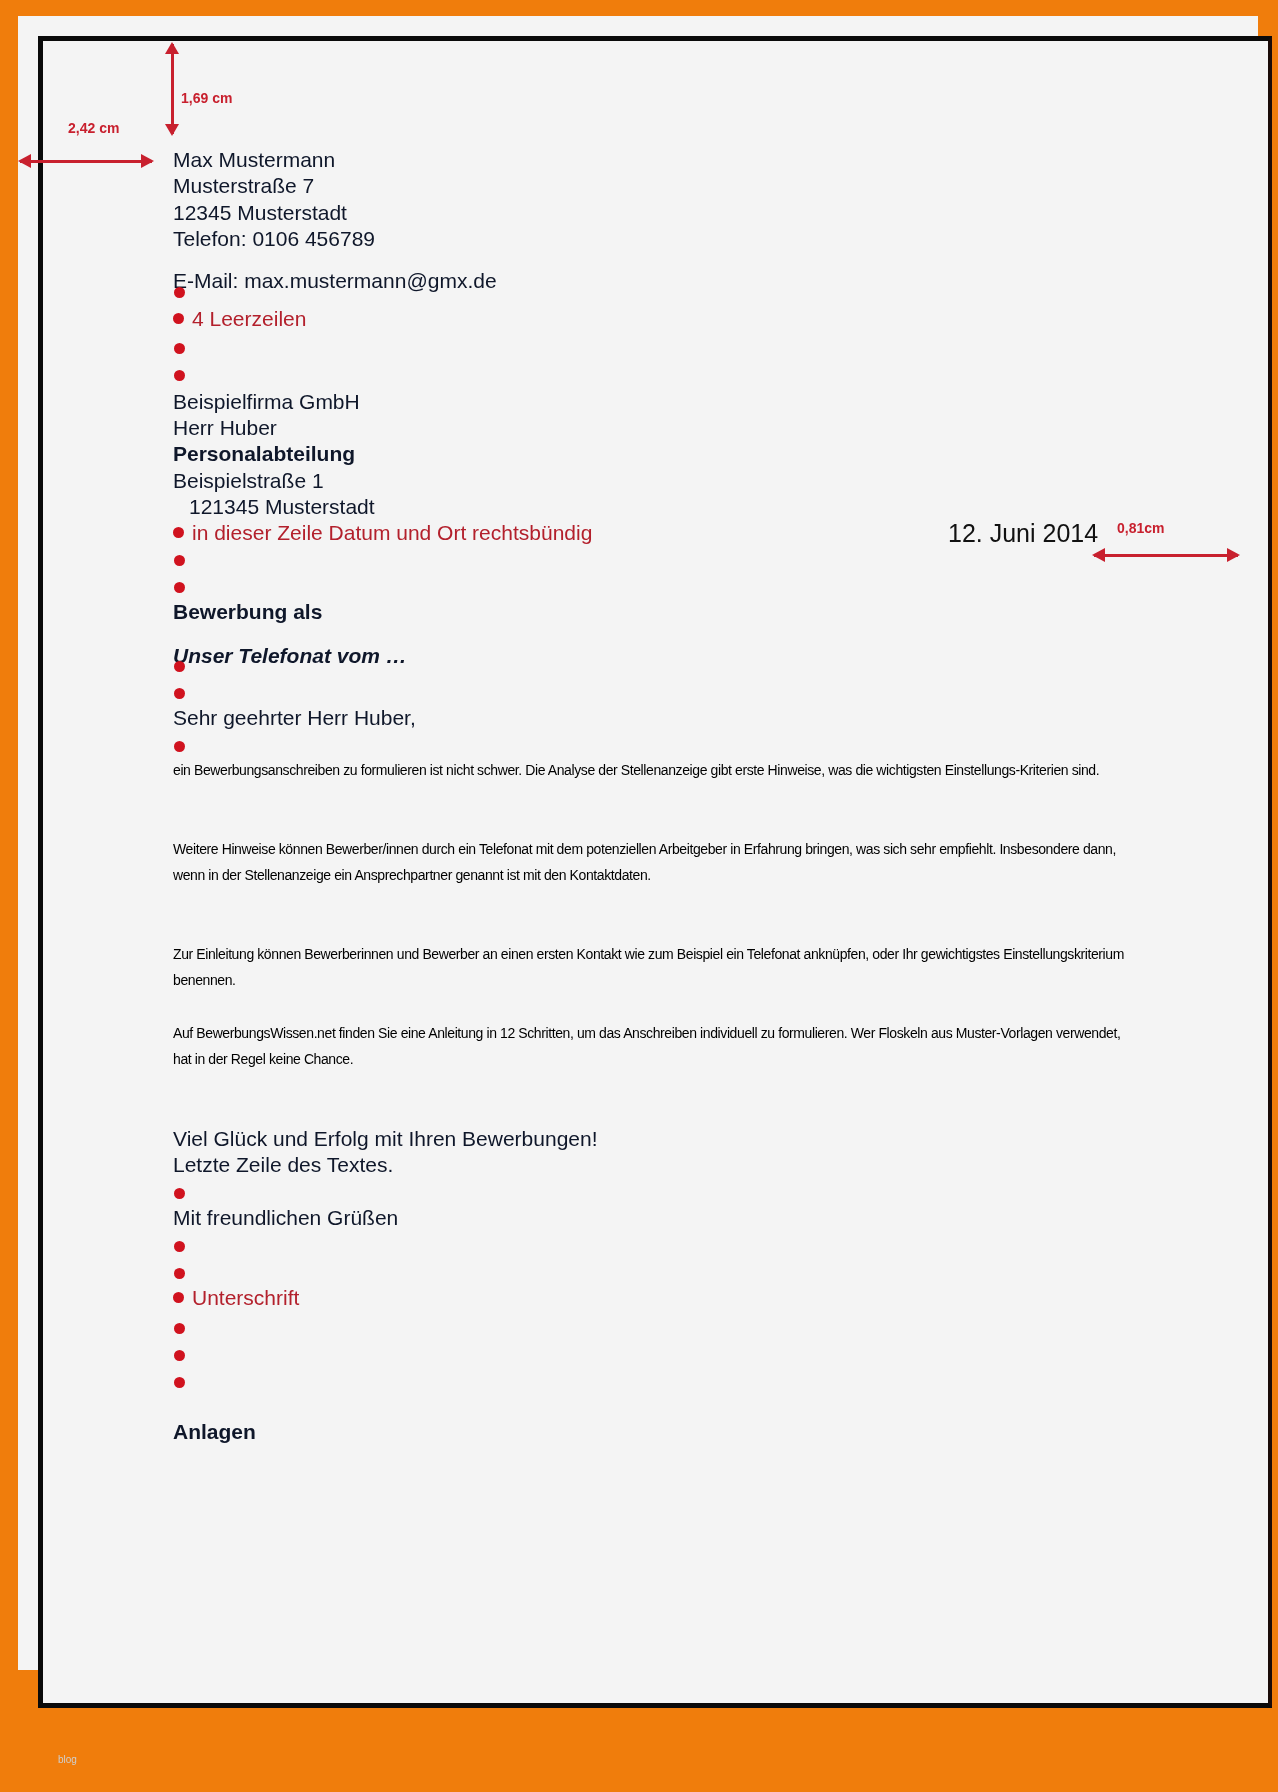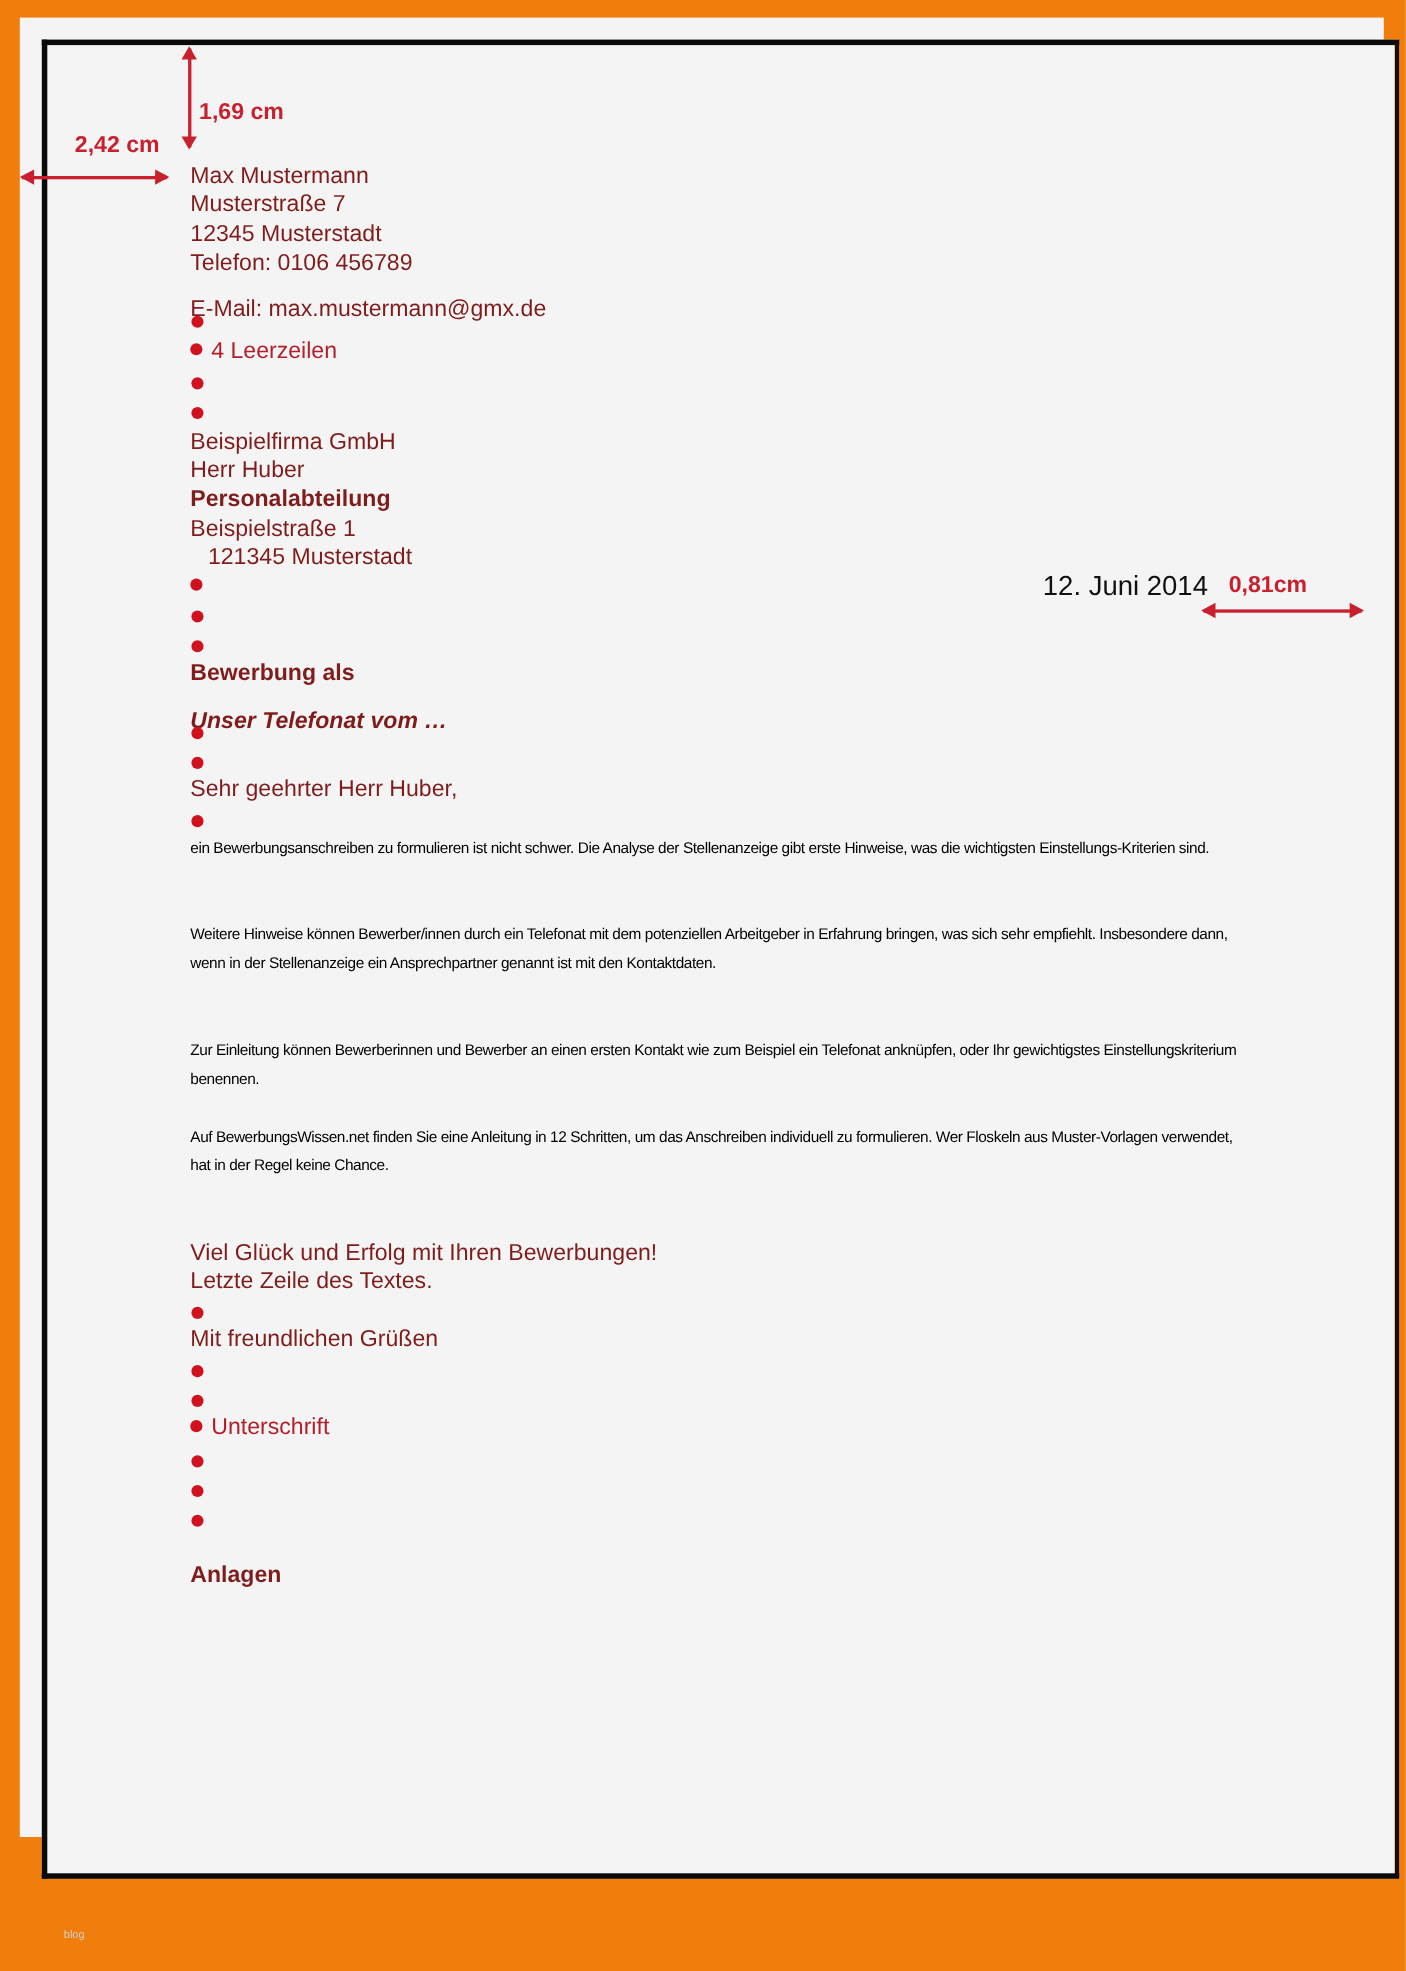--- a/index.html
+++ b/index.html
@@ -25,21 +25,21 @@
       border-left: 5px solid #0a0a0a;
       border-right: 4px solid #1a0b08;
       border-bottom: 5px solid #0a0a0a;
       background: #f4f4f4;
     }
     .line {
       position: absolute;
       left: 173px;
       font-size: 21px;
       line-height: 26px;
-      color: #7f1d1d;
+      color: #0f172a;
       white-space: nowrap;
     }
     .red { color: #b3202c; }
     .bold { font-weight: bold; }
     .italic { font-style: italic; }
     .dot {
       display: inline-block;
       width: 11px; height: 11px;
       border-radius: 50%;
       background: #d0121e;
@@ -52,21 +52,21 @@
       position: absolute;
       left: 173px;
       width: 960px;
       font-size: 14px;
       line-height: 26px;
       color: #000000;
       letter-spacing: -0.4px;
     }
     .measure {
       position: absolute;
-      font-size: 21px;
+      font-size: 14px;
       font-weight: bold;
       color: #c8202e;
     }
     .arrow-v {
       position: absolute;
       left: 171px; top: 44px;
       width: 3px; height: 90px;
       background: #c8202e;
     }
     .arrow-v::before, .arrow-v::after {
@@ -125,21 +125,21 @@
 <div class="line red" style="top:306px;"><span class="dot"></span><span>4 Leerzeilen</span></div>
 <div class="dot-only" style="top:343px;"></div>
 <div class="dot-only" style="top:370px;"></div>
 
 <div class="line" style="top:389px;">Beispielfirma GmbH</div>
 <div class="line" style="top:415px;">Herr Huber</div>
 <div class="line" style="top:441px;font-weight:bold;">Personalabteilung</div>
 <div class="line" style="top:468px;">Beispielstraße 1</div>
 <div class="line" style="top:494px;margin-left:16px;">121345 Musterstadt</div>
 
-<div class="line red" style="top:520px;"><span class="dot"></span></div>
+<div class="line red" style="top:520px;"><span class="dot"></span><span>in dieser Zeile Datum und Ort rechtsbündig</span></div>
 <div class="date">12. Juni 2014</div>
 <div class="dot-only" style="top:555px;"></div>
 <div class="dot-only" style="top:582px;"></div>
 
 <div class="line bold" style="top:599px;">Bewerbung als</div>
 <div class="line italic" style="top:643px;font-weight:bold;">Unser Telefonat vom …</div>
 <div class="dot-only" style="top:661px;"></div>
 <div class="dot-only" style="top:688px;"></div>
 
 <div class="line" style="top:705px;">Sehr geehrter Herr Huber,</div>

